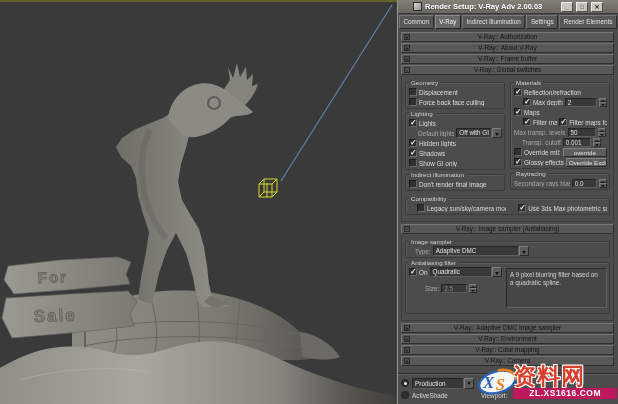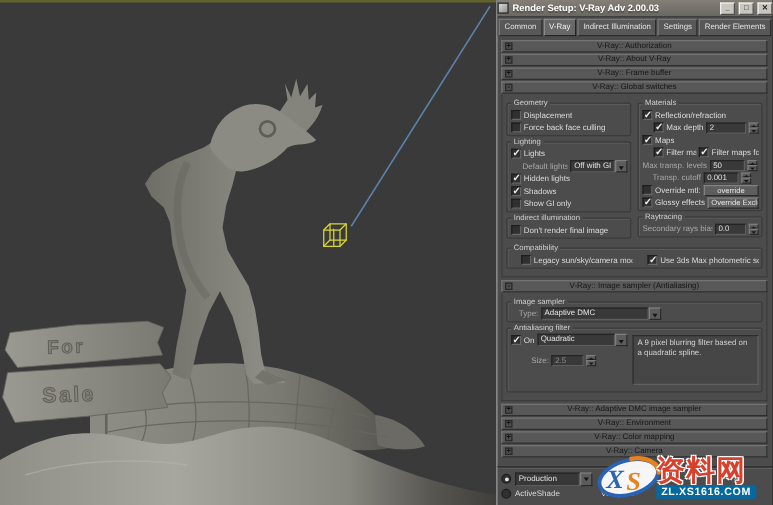--- a/index.html
+++ b/index.html
@@ -9,21 +9,21 @@
 
   
   .viewport { position:absolute; left:0; top:0; width:397px; height:404px; background:#3a3a3a; }
   .viewport svg { display:block; width:100%; height:100%; }
 
   
   .panel { position:absolute; left:397px; top:0; width:221px; height:404px;
     background:#4c4c4c; border-left:1px solid #9a9a9a; display:flex; flex-direction:column;
     color:#d6d6d6; }
   .titlebar { height:14px; flex:0 0 14px; display:flex; align-items:center; gap:3px;
-    background:linear-gradient(#837f77,#6b6862); padding:0 0; border-bottom:1px solid #3a3a3a; }
+    background:linear-gradient(#837f77,#6b6862); padding:0 15px; border-bottom:1px solid #3a3a3a; }
   .appicon { width:9px; height:9px; background:linear-gradient(135deg,#d9d9d9,#8f8f8f);
     border:1px solid #2e2e2e; flex:0 0 9px; }
   .title { flex:1; font-size:7.5px; font-weight:bold; color:#ffffff; white-space:nowrap;
     overflow:hidden; text-shadow:0 1px 1px #00000055; }
   .winbtn { width:12px; height:10px; background:#c9c6c0; border:1px solid;
     border-color:#efefef #4f4f4f #4f4f4f #efefef; color:#1c1c1c; font-size:6px;
     line-height:8px; text-align:center; font-weight:bold; }
 
   .tabs { flex:0 0 15px; display:flex; gap:1px; padding:1px 1px 0 1px; background:#4c4c4c; }
   .tab { flex:1 1 auto; background:#585858; border:1px solid; border-color:#787878 #2c2c2c #2c2c2c #787878;
@@ -101,22 +101,22 @@
     font-size:6.4px; color:#e2e2e2; line-height:9px; padding:0 2px; }
   .flabel { font-size:6.4px; color:#d8d8d8; }
 
   
   .watermark { position:absolute; right:1px; bottom:3px; width:140px; height:38px;
     display:flex; align-items:center; z-index:50; }
   .wm-right { display:flex; flex-direction:column; align-items:flex-start; margin-left:-6px;justify-content:space-between; }
   .wm-name { font-size:23px; font-weight:bold; color:#d8402c; line-height:22px;
     letter-spacing:1px; white-space:nowrap;
     text-shadow:-1px -1px 0 #fff, 1px -1px 0 #fff, -1px 1px 0 #fff, 1px 1px 0 #fff; }
-  .wm-url { background:#0369a1; color:#ffffff; font-size:8.5px; font-weight:bold;
-    line-height:11px; padding:0 4px; letter-spacing:0.5px; border-radius:1px; margin-top:1px; }
+  .wm-url { background:#be185d; color:#ffffff; font-size:8.5px; font-weight:bold;
+    line-height:11px; padding:0 16px; letter-spacing:0.5px; border-radius:1px; margin-top:1px; }
 </style>
 </head>
 <body>
 
 <div class="stage">
 
   <div class="viewport">
     <svg viewBox="0 0 397 404" preserveAspectRatio="none">
       <defs>
         <linearGradient id="gSand" x1="0" y1="0" x2="1" y2="0">

